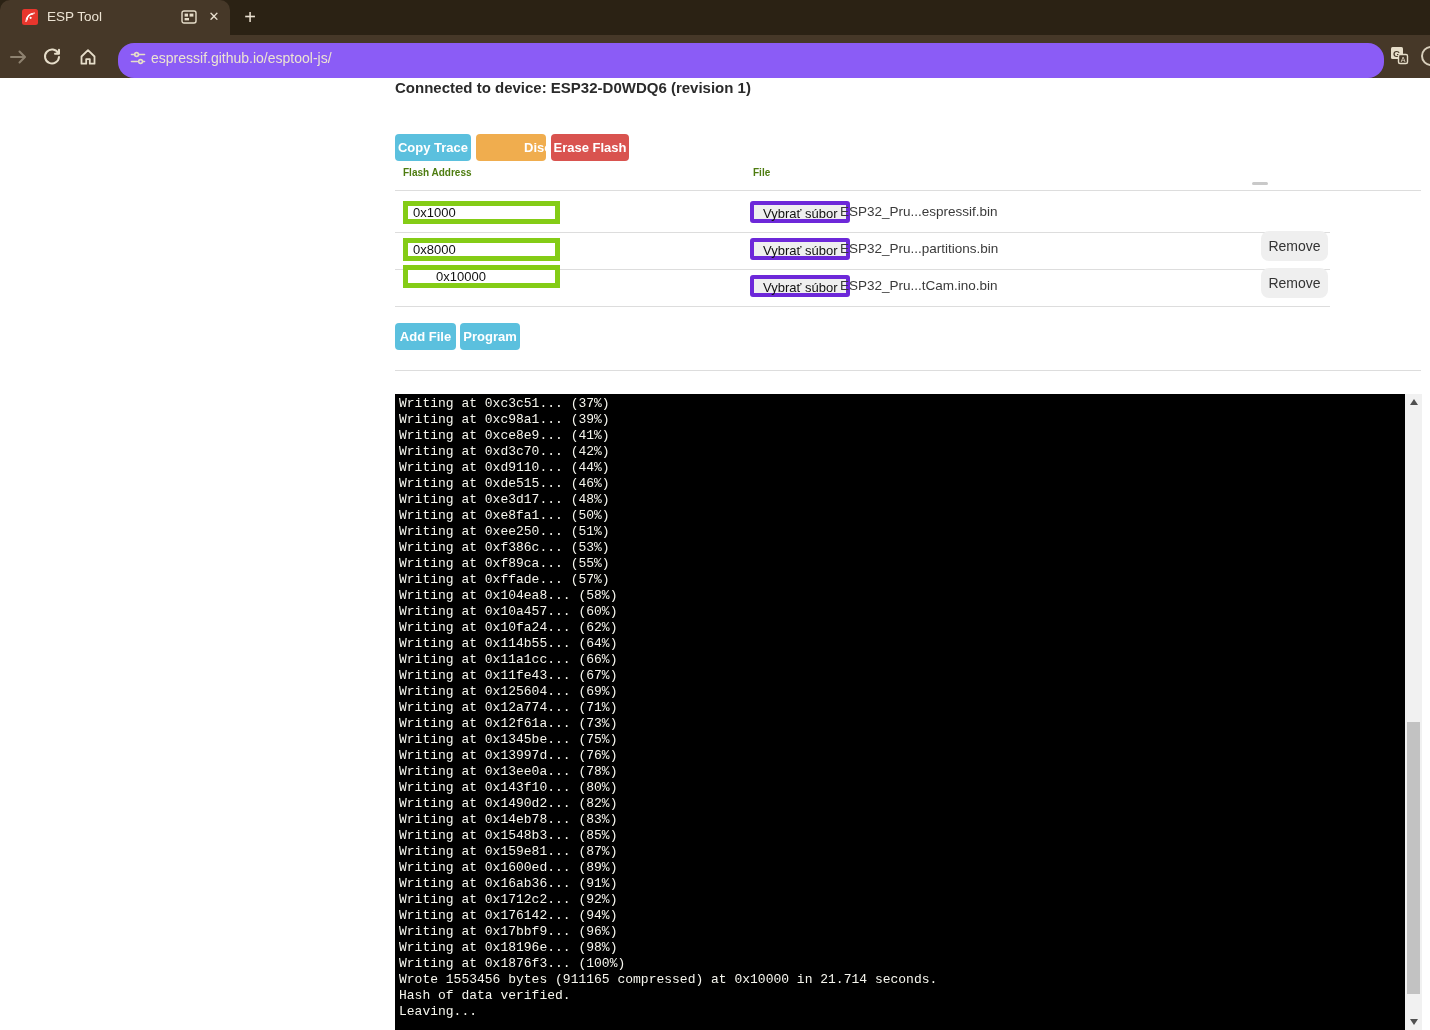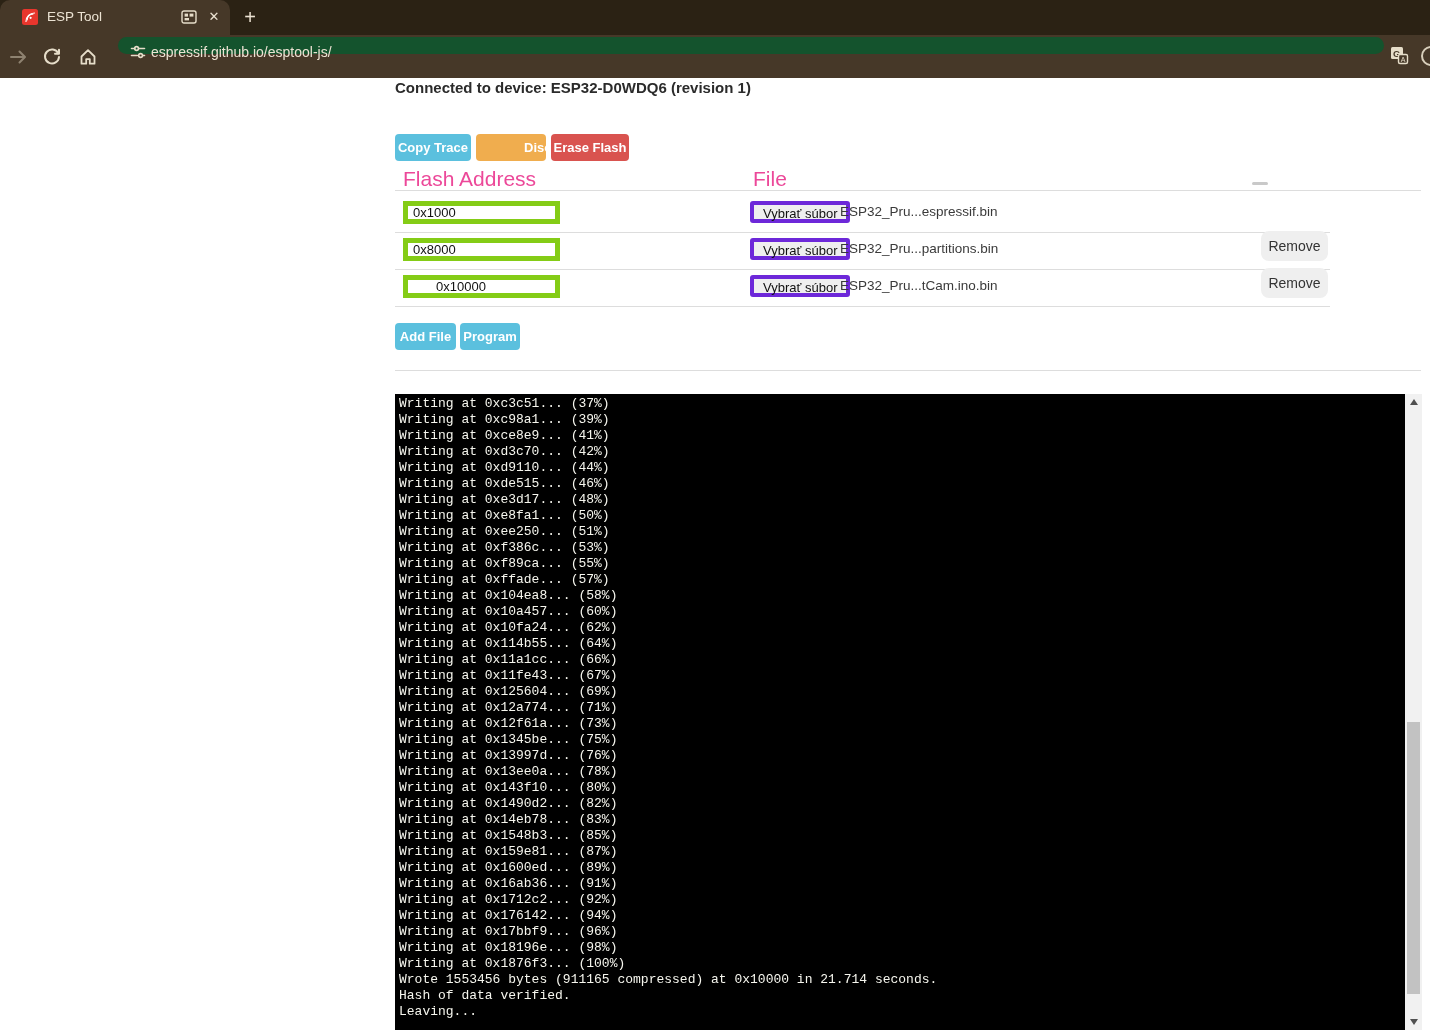--- a/index.html
+++ b/index.html
@@ -14,43 +14,43 @@
   .favicon { position:absolute; left:22px; top:9px; width:16px; height:16px; }
   .tab-title { position:absolute; left:47px; top:9px; font-size:13.5px; color:#ece3d3; white-space:nowrap; }
   .tab-grid { position:absolute; left:181px; top:10px; }
   .tab-close { position:absolute; left:204px; top:7px; width:20px; height:20px; text-align:center;
                line-height:20px; font-size:13px; color:#ece3d3; cursor:pointer; }
   .newtab { position:absolute; left:237px; top:5px; width:26px; height:26px; color:#ece3d3;
             font-size:20px; line-height:25px; text-align:center; font-weight:300; cursor:pointer; }
 
   .toolbar { position:absolute; left:0; top:35px; width:1430px; height:43px; background:#463828; }
   .tb-icon { position:absolute; top:0; width:20px; height:20px; }
-  .addressbar { position:absolute; left:118px; top:2px; width:1266px; height:17px;
-                background:#14532d; border-radius:16px; }
+  .addressbar { position:absolute; left:118px; top:8px; width:1266px; height:35px;
+                background:#8b5cf6; border-radius:16px; }
   .tune-wrap { position:absolute; left:11px; top:6px; }
   .url-text { position:absolute; left:33px; top:7px; font-size:14px; color:#ece3d3; white-space:nowrap; }
   .translate-wrap { position:absolute; left:1388px; top:9px; }
   .profile-partial { position:absolute; left:1421px; top:11px; width:20px; height:20px;
                      border:2px solid #d8cfbb; border-radius:50%; }
 
   
   .content { position:absolute; left:0; top:78px; width:1430px; height:952px; background:#fff; }
   .status-line { position:absolute; left:395px; top:1px; font-size:15px; font-weight:bold; color:#2b2b2b; }
 
   .btn { position:absolute; height:27px; border:none; border-radius:4px; color:#fff;
          font-family:"Liberation Sans", sans-serif; font-size:13px; font-weight:bold;
          text-align:center; cursor:pointer; }
   .btn-info    { background:#5bc0de; }
   .btn-warning { background:#f0ad4e; }
   .btn-danger  { background:#d9534f; }
   #btn-copy-trace  { left:395px; top:56px; width:76px; }
   #btn-disconnect  { left:476px; top:56px; width:70px;padding-left:48px; }
   #btn-erase-flash { left:551px; top:56px; width:78px; }
 
-  .col-header { position:absolute; top:89px; font-size:21px; font-weight:normal; color:#ec4899; }
+  .col-header { position:absolute; top:89px; font-size:10px; font-weight:bold; color:#4d7c0f; }
   #hdr-address { left:403px; }
   #hdr-file    { left:753px; }
   .hdr-dash { position:absolute; left:1252px; top:104px; width:16px; height:3px; background:#c9c9c9; border-radius:2px; }
   .rule { position:absolute; left:395px; height:1px; background:#ddd; }
   #rule-header { top:112px; width:1026px; }
   .row-sep { position:absolute; left:395px; width:935px; height:1px; background:#ddd; }
 
   .addr-input { position:absolute; left:403px; width:157px; height:23px; border:5px solid #84cc16;
                 font-family:"Liberation Sans", sans-serif; font-size:13px; padding:2px 5px; color:#111; }
   .file-btn { position:absolute; left:750px; height:22px; background:#efefef; border:4px solid #6d28d9;
@@ -164,21 +164,21 @@
     <button class="file-btn" style="top:123px;">Vybrať súbor</button>
     <span class="file-name" style="top:126px;">ESP32_Pru...espressif.bin</span>
     <div class="row-sep" style="top:154px;"></div>
 
     <input class="addr-input" style="top: 160px;" value="0x8000">
     <button class="file-btn" style="top:160px;">Vybrať súbor</button>
     <span class="file-name" style="top:163px;">ESP32_Pru...partitions.bin</span>
     <button class="remove-btn" style="top:153px;">Remove</button>
     <div class="row-sep" style="top:191px;"></div>
 
-    <input class="addr-input" style="top: 197px; padding-left: 28px;" value="0x10000">
+    <input class="addr-input" style="top: 187px; padding-left: 28px;" value="0x10000">
     <button class="file-btn" style="top:197px;">Vybrať súbor</button>
     <span class="file-name" style="top:200px;">ESP32_Pru...tCam.ino.bin</span>
     <button class="remove-btn" style="top:190px;">Remove</button>
     <div class="row-sep" style="top:228px;"></div>
 
     <button class="btn btn-info" id="btn-add-file">Add File</button>
     <button class="btn btn-info" id="btn-program">Program</button>
 
     <div class="rule" id="rule-bottom"></div>
 

